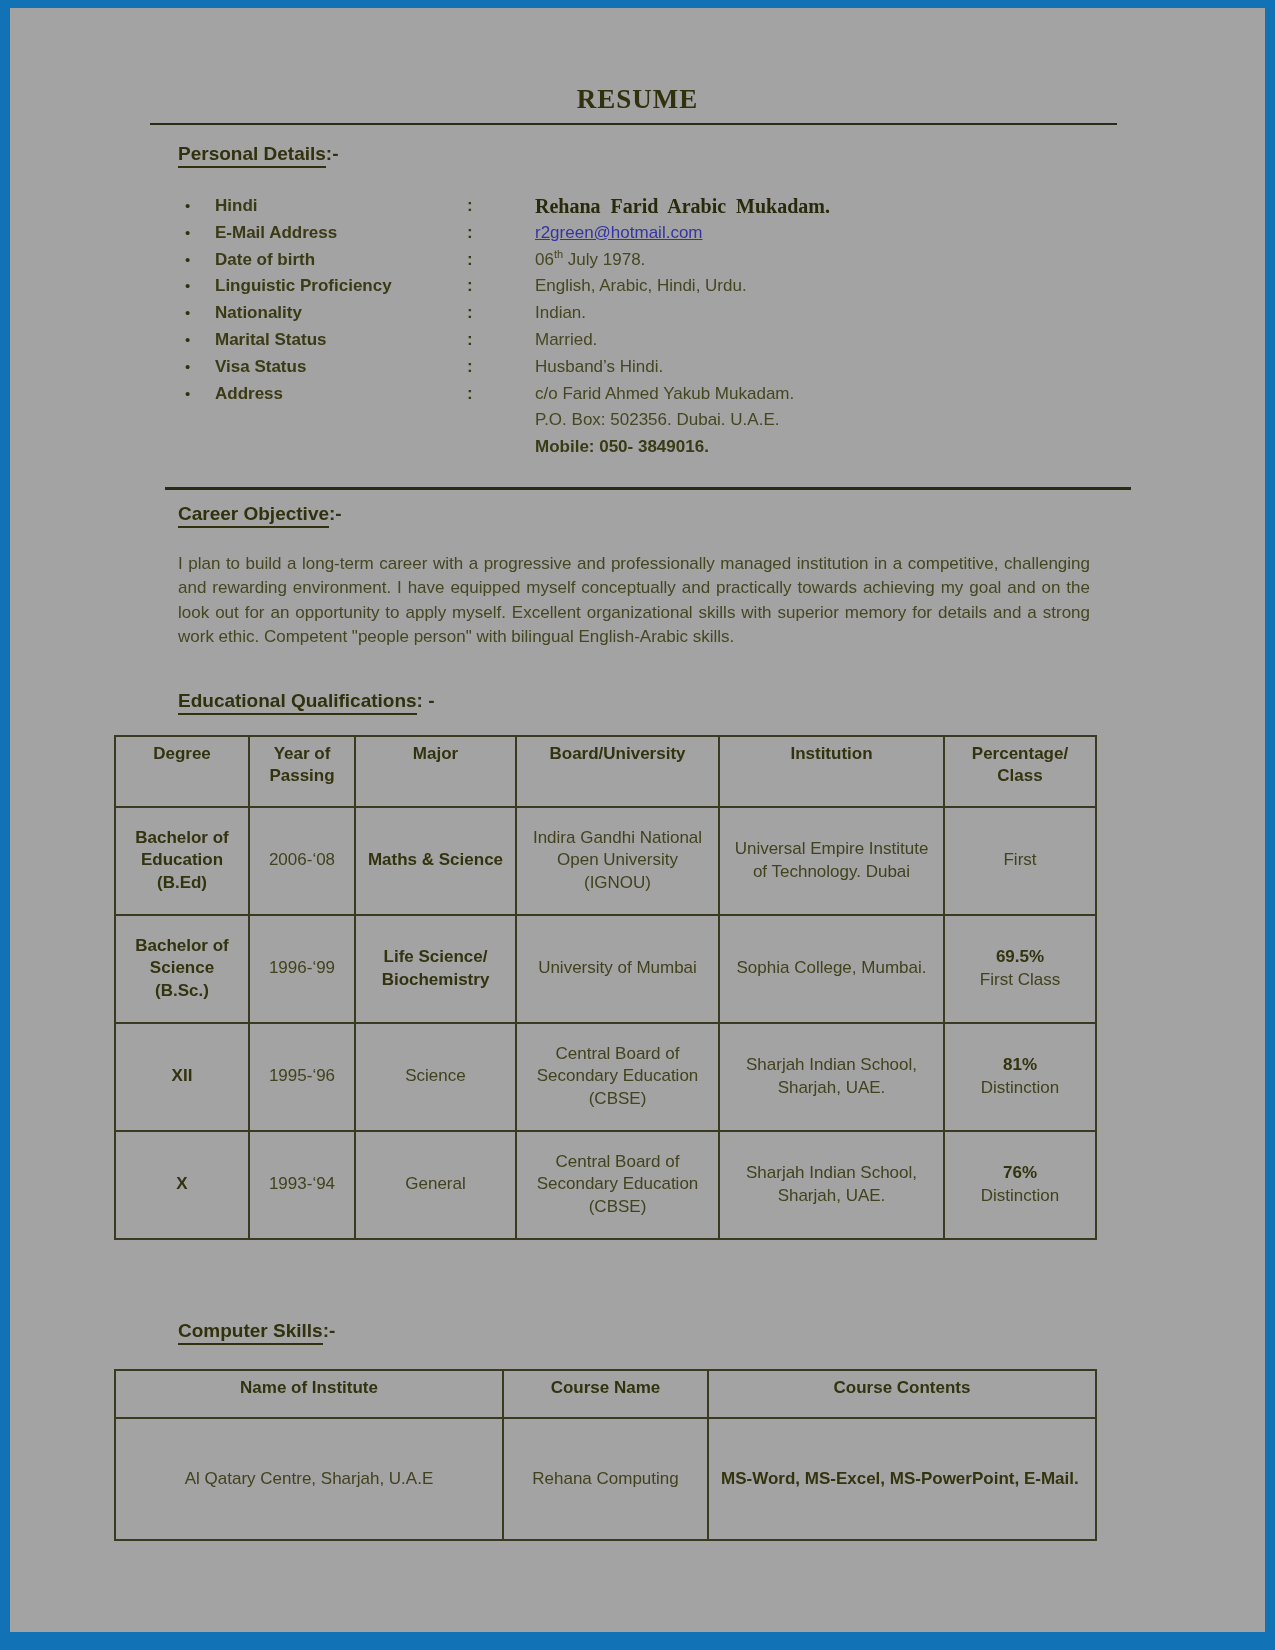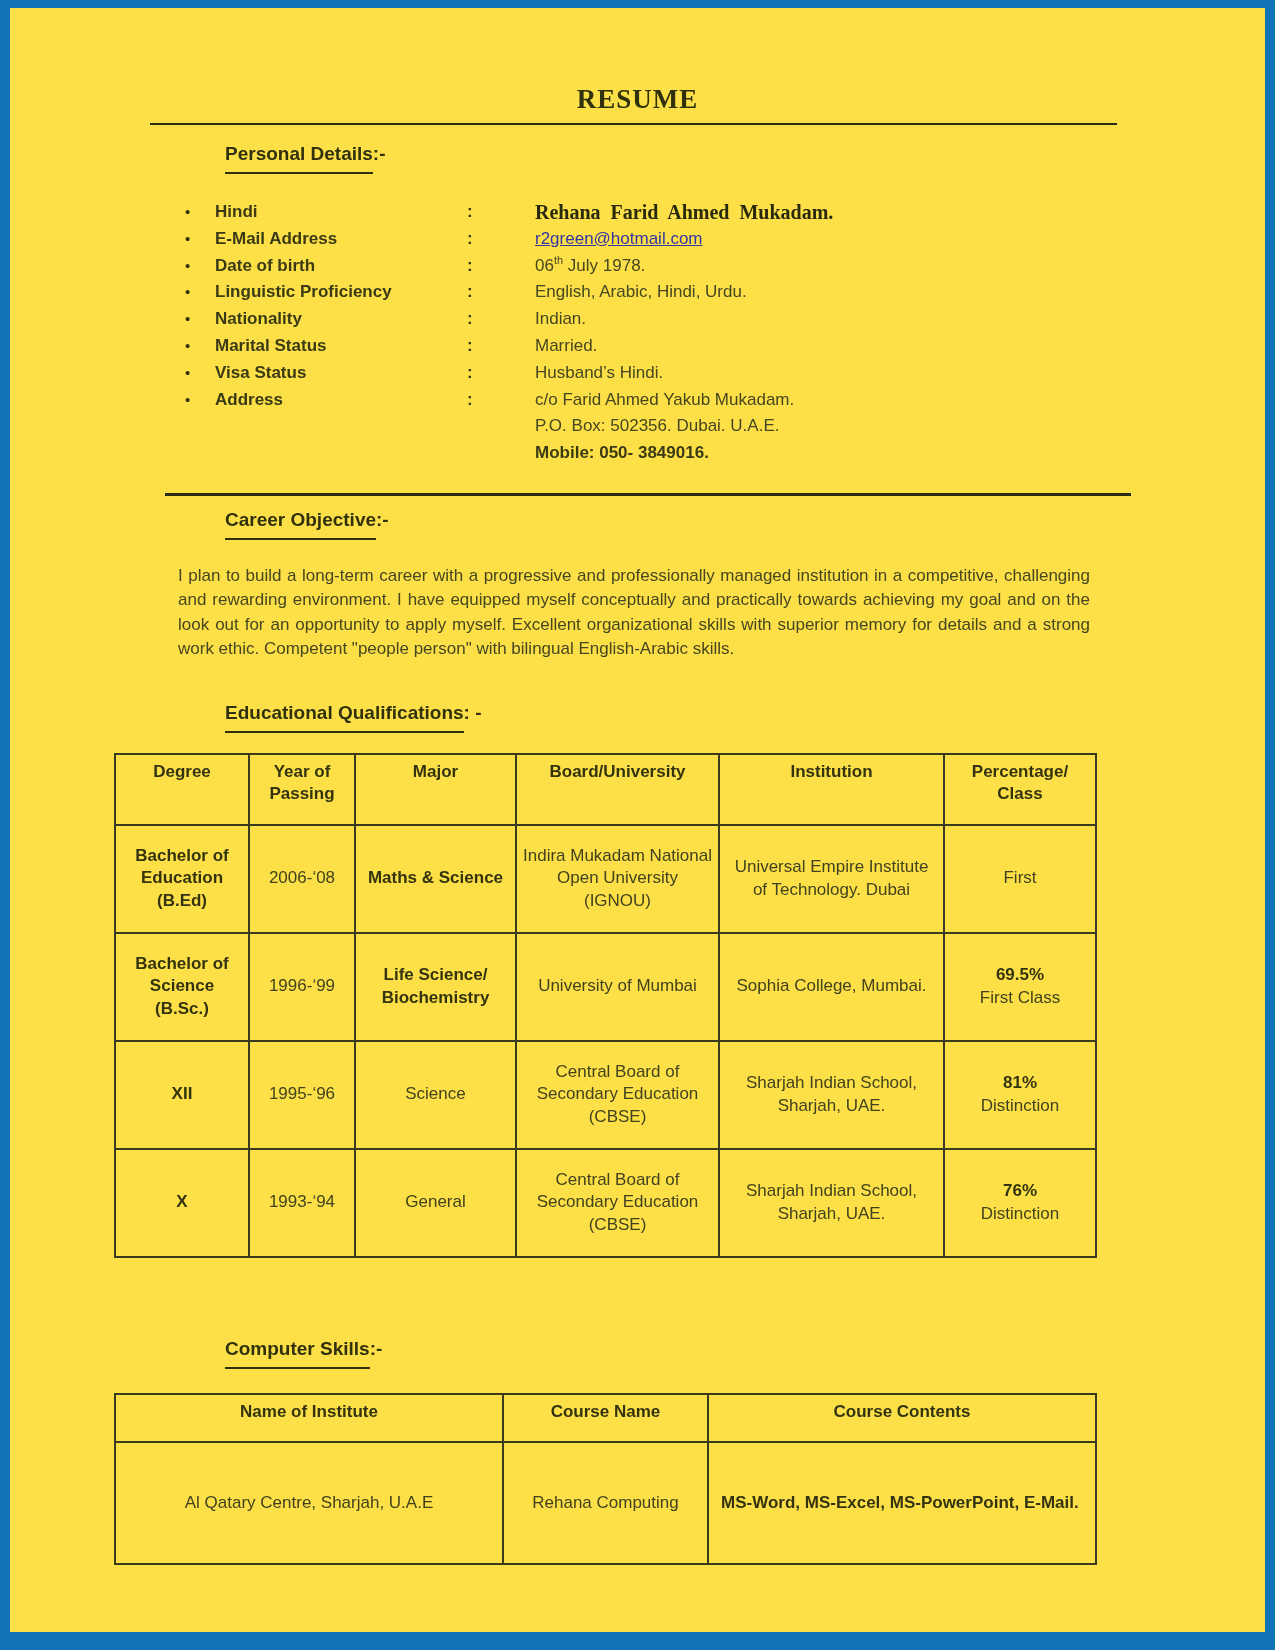--- a/index.html
+++ b/index.html
@@ -5,21 +5,21 @@
   html,body{margin:0;padding:0;}
   body{
     width:1275px;height:1650px;
     background:#1172b6;
     font-family:"Liberation Sans","DejaVu Sans",sans-serif;
     position:relative;
     -webkit-font-smoothing:antialiased;
   }
   .page{
     position:absolute;left:10px;top:8px;right:10px;bottom:18px;
-    background:#fde047;
+    background:#a3a3a3;
     overflow:hidden;
     color:#44441e;
   }
   
   .doc-title{
     margin-top:76px;
     text-align:center;
     font-family:"Liberation Serif","DejaVu Serif",serif;
     font-weight:bold;
     font-size:27px;
@@ -27,22 +27,21 @@
     color:#31310e;
   }
   .rule{border:none;border-top:2px solid #2b2b14;margin:0;}
   .rule-title{width:967px;margin:8px 0 0 140px;}
   .rule-mid{width:966px;margin:26px 0 0 155px;border-top-width:3px;}
   
   .sec-heading{margin-left:168px;font-size:19px;font-weight:bold;color:#31310e;}
   .sec-heading .sec-title{
     display:inline-block;
     border-bottom:2px solid #31310e;
-    padding-bottom:7px;
-    margin-left:47px;
+    padding-bottom:1px;
   }
   .h-personal{margin-top:18px;}
   .h-career{margin-top:13px;}
   .h-edu{margin-top:40px;}
   .h-comp{margin-top:80px;}
   
   .details{margin:25px 0 0 175px;font-size:17px;}
   .d-row{display:flex;align-items:flex-start;line-height:26.8px;}
   .d-bullet{width:30px;color:#31310e;font-size:15px;}
   .d-label{width:252px;font-weight:bold;color:#3a3a14;}
@@ -96,21 +95,21 @@
   <div class="sec-heading h-personal">
     <span class="sec-title">Personal Details</span><span>:-</span>
   </div>
 
   <div class="details">
 
     <div class="d-row">
       <span class="d-bullet">•</span>
       <span class="d-label">Hindi</span>
       <span class="d-colon">:</span>
-      <span class="d-value d-value-name">Rehana Farid Ahmed Mukadam.</span>
+      <span class="d-value d-value-name">Rehana Farid Arabic Mukadam.</span>
     </div>
 
     <div class="d-row">
       <span class="d-bullet">•</span>
       <span class="d-label">E-Mail Address</span>
       <span class="d-colon">:</span>
       <span class="d-value"><a class="d-link">r2green@hotmail.com</a></span>
     </div>
 
     <div class="d-row">
@@ -190,21 +189,21 @@
         <th>Board/University</th>
         <th>Institution</th>
         <th>Percentage/ Class</th>
       </tr>
     </thead>
     <tbody>
       <tr>
         <td class="bold-cell">Bachelor of Education (B.Ed)</td>
         <td>2006-‘08</td>
         <td class="bold-cell">Maths &amp; Science</td>
-        <td>Indira Mukadam National Open University (IGNOU)</td>
+        <td>Indira Gandhi National Open University (IGNOU)</td>
         <td>Universal Empire Institute of Technology. Dubai</td>
         <td>
           <div class="grade-main"></div>
           <div>First</div>
         </td>
       </tr>
       <tr>
         <td class="bold-cell">Bachelor of Science (B.Sc.)</td>
         <td>1996-‘99</td>
         <td class="bold-cell">Life Science/ Biochemistry</td>

